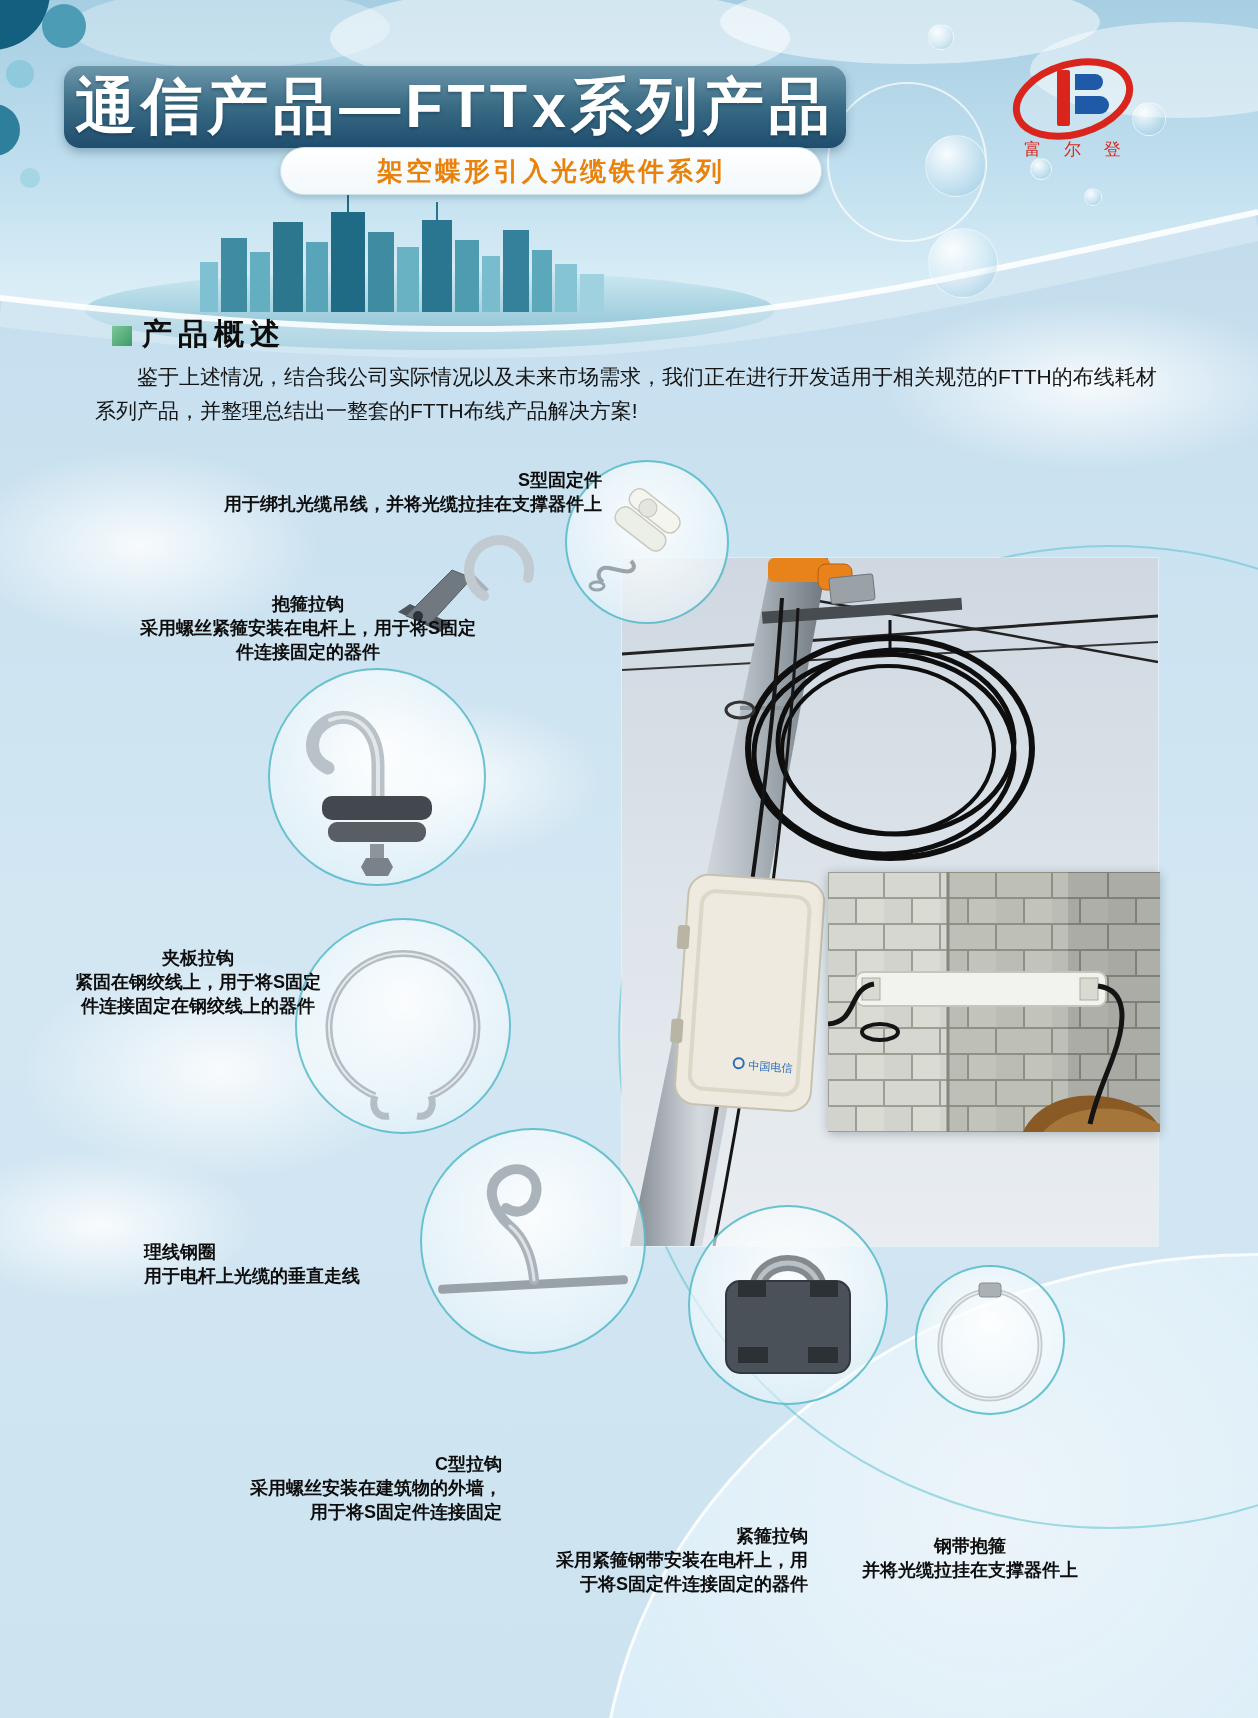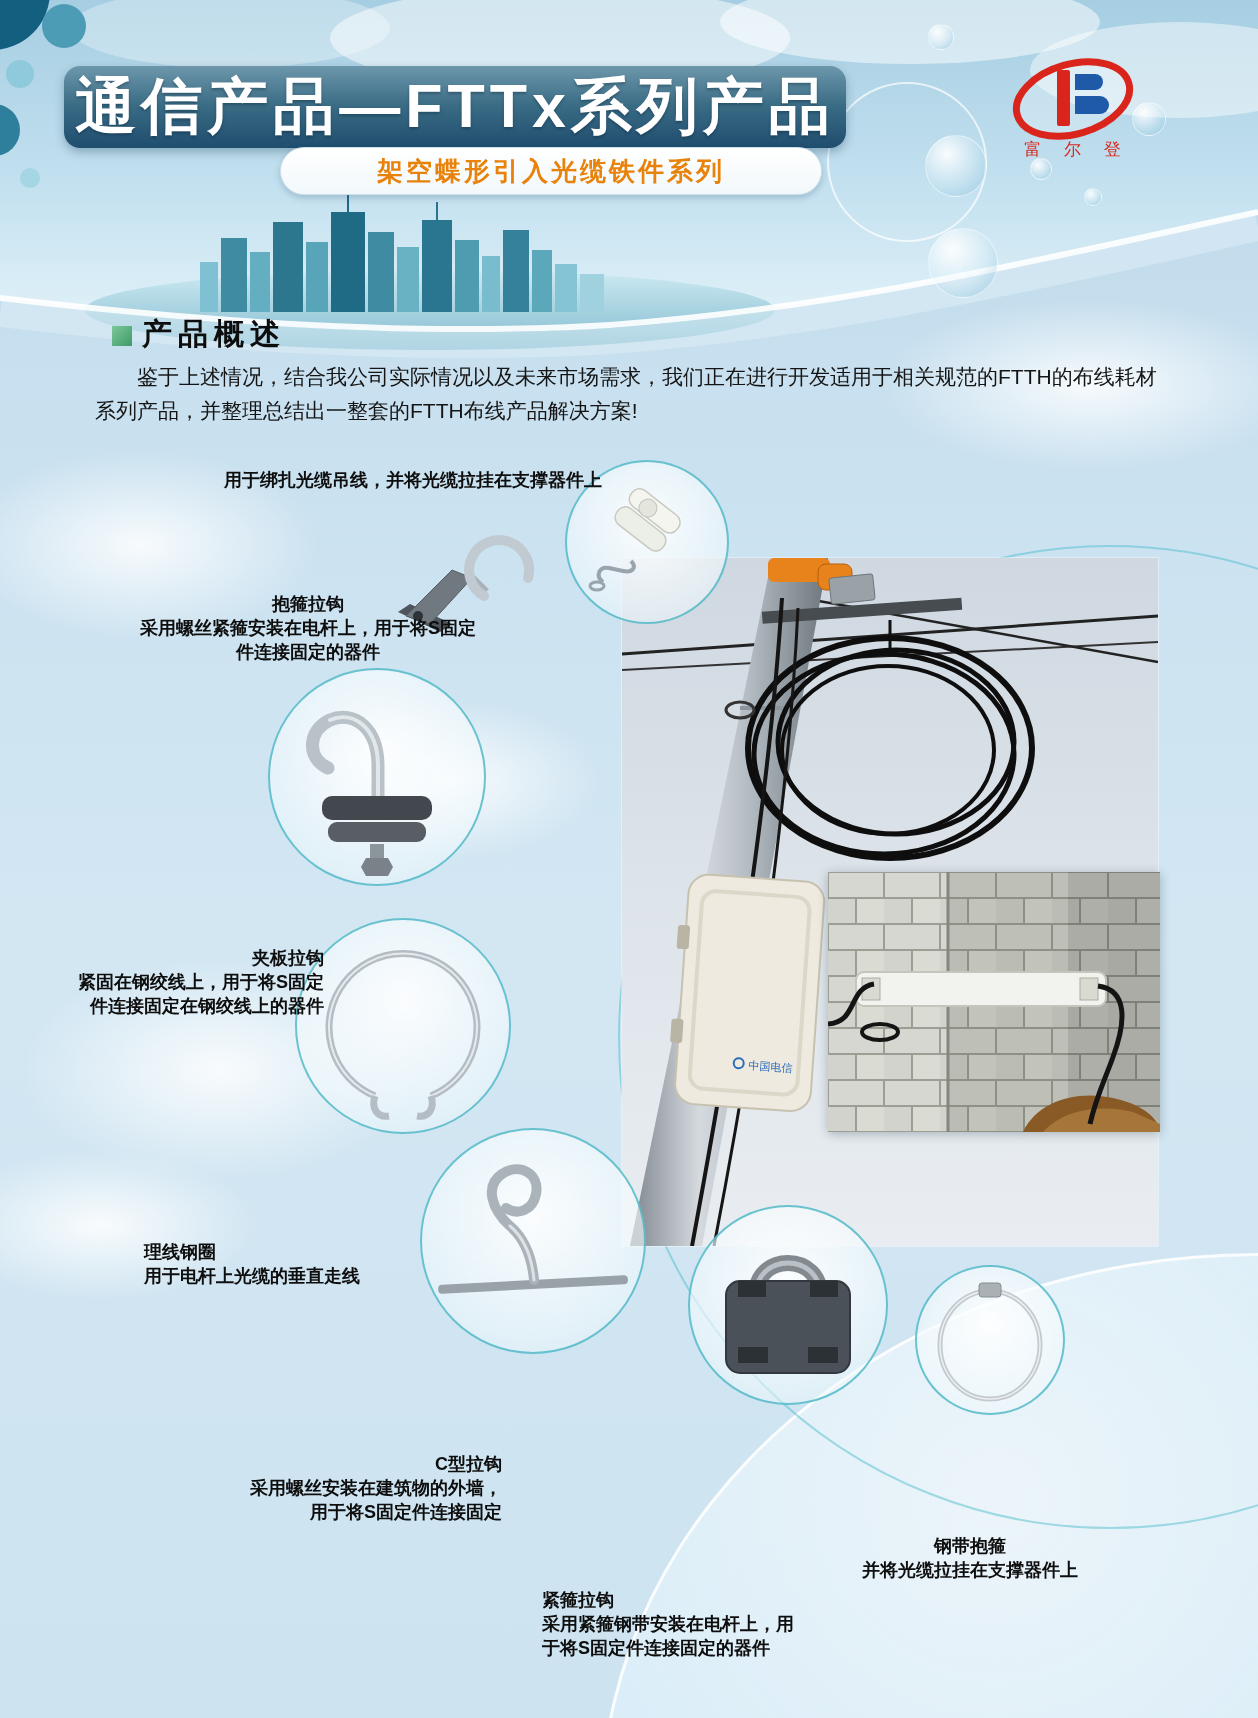--- a/index.html
+++ b/index.html
@@ -43,24 +43,24 @@
     font-family:"Liberation Serif","DejaVu Serif",serif;font-size:30px;font-weight:700;letter-spacing:6px;color:#0d0d0d;}
   .ov-body{position:absolute;left:95px;top:360px;width:1070px;z-index:5;
     font-size:21px;line-height:34px;color:#151515;font-weight:400;}
   .ov-body p{margin:0;text-indent:2em;}
   
   .plabel{position:absolute;z-index:7;font-size:18px;line-height:24px;color:#0e0e0e;}
   .pname{font-weight:700;}
   .pdesc{font-weight:600;}
   .pl-a{left:222px;top:468px;width:380px;text-align:right;}
   .pl-b{left:135px;top:592px;width:346px;text-align:center;}
-  .pl-c{left:72px; top:946px;width:252px;text-align:right;}
+  .pl-c{left:72px; top:946px;width:252px;text-align:center;}
   .pl-d{left:144px;top:1240px;width:220px;text-align:left;}
   .pl-e{left:246px;top:1452px;width:256px;text-align:right;}
-  .pl-f{left:542px;top:1588px;width:266px;text-align:left;}
+  .pl-f{left:542px;top:1524px;width:266px;text-align:right;}
   .pl-g{left:808px;top:1534px;width:324px;text-align:center;}
   
   .ring{position:absolute;border-radius:50%;z-index:5;
     border:2px solid rgba(62,176,192,.75);
     background:radial-gradient(circle at 50% 38%,rgba(255,255,255,.9),rgba(242,250,253,.6) 65%,rgba(226,244,250,.35));
     display:flex;align-items:center;justify-content:center;}
   .ring-a{left:565px;top:460px;width:160px;height:160px;}
   .ring-c{left:268px;top:668px;width:214px;height:214px;}
   .ring-d{left:295px;top:918px;width:212px;height:212px;}
   .ring-e{left:420px;top:1128px;width:222px;height:222px;}
@@ -304,20 +304,21 @@
 
   <div class="ring ring-g">
     <svg width="146" height="146" viewBox="0 0 146 146">
       <ellipse cx="73" cy="78" rx="50" ry="54" fill="none" stroke="#c3cad0" stroke-width="5"></ellipse>
       <ellipse cx="73" cy="78" rx="50" ry="54" fill="none" stroke="#edf0f2" stroke-width="1.5"></ellipse>
       <rect x="62" y="16" width="22" height="14" rx="3" fill="#a9b1b7" stroke="#868d93"></rect>
     </svg>
   </div>
 
   <div class="plabel pl-a">
+    <div class="pname">S型固定件</div>
     <div class="pdesc">用于绑扎光缆吊线，并将光缆拉挂在支撑器件上</div>
   </div>
   <div class="plabel pl-b">
     <div class="pname">抱箍拉钩</div>
     <div class="pdesc">采用螺丝紧箍安装在电杆上，用于将S固定件连接固定的器件</div>
   </div>
   <div class="plabel pl-c">
     <div class="pname">夹板拉钩</div>
     <div class="pdesc">紧固在钢绞线上，用于将S固定件连接固定在钢绞线上的器件</div>
   </div>

